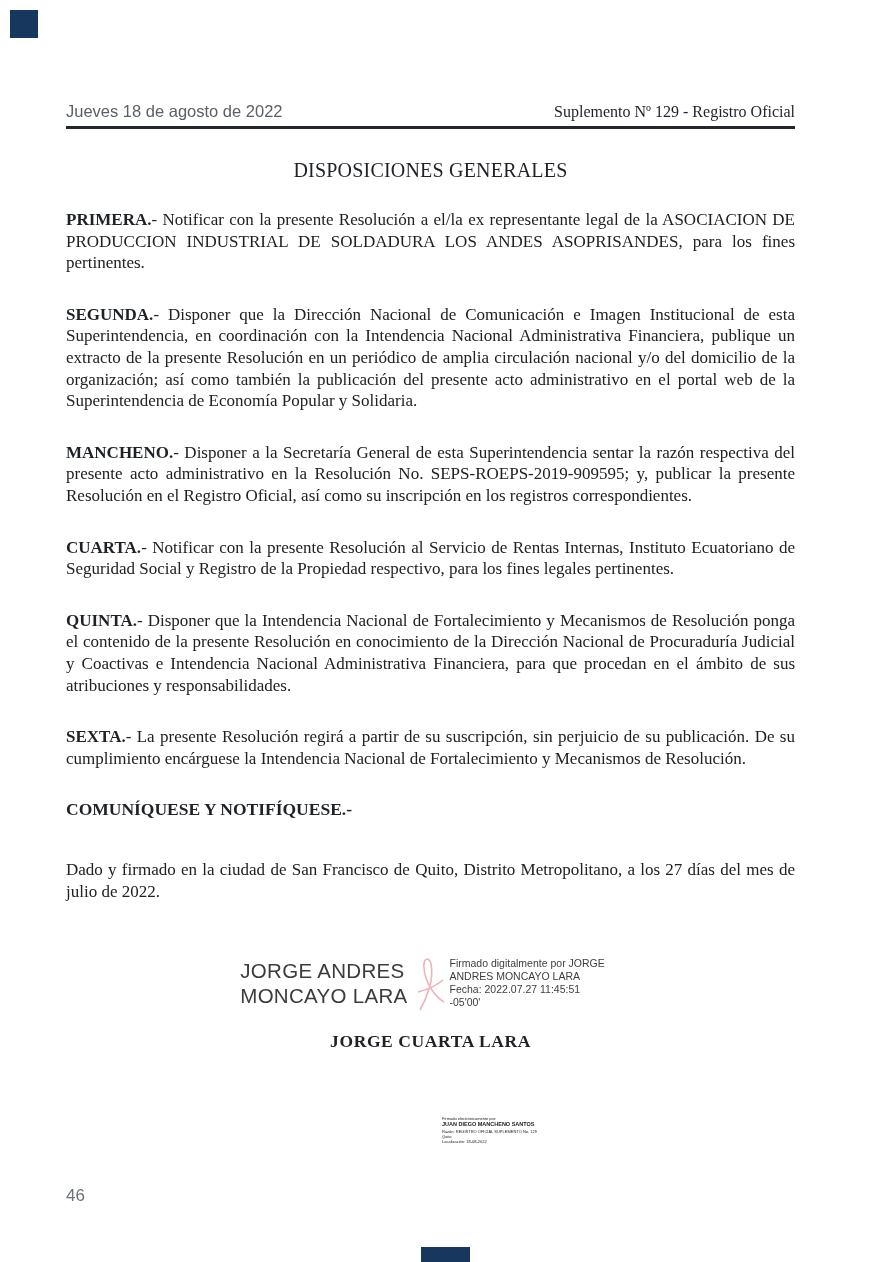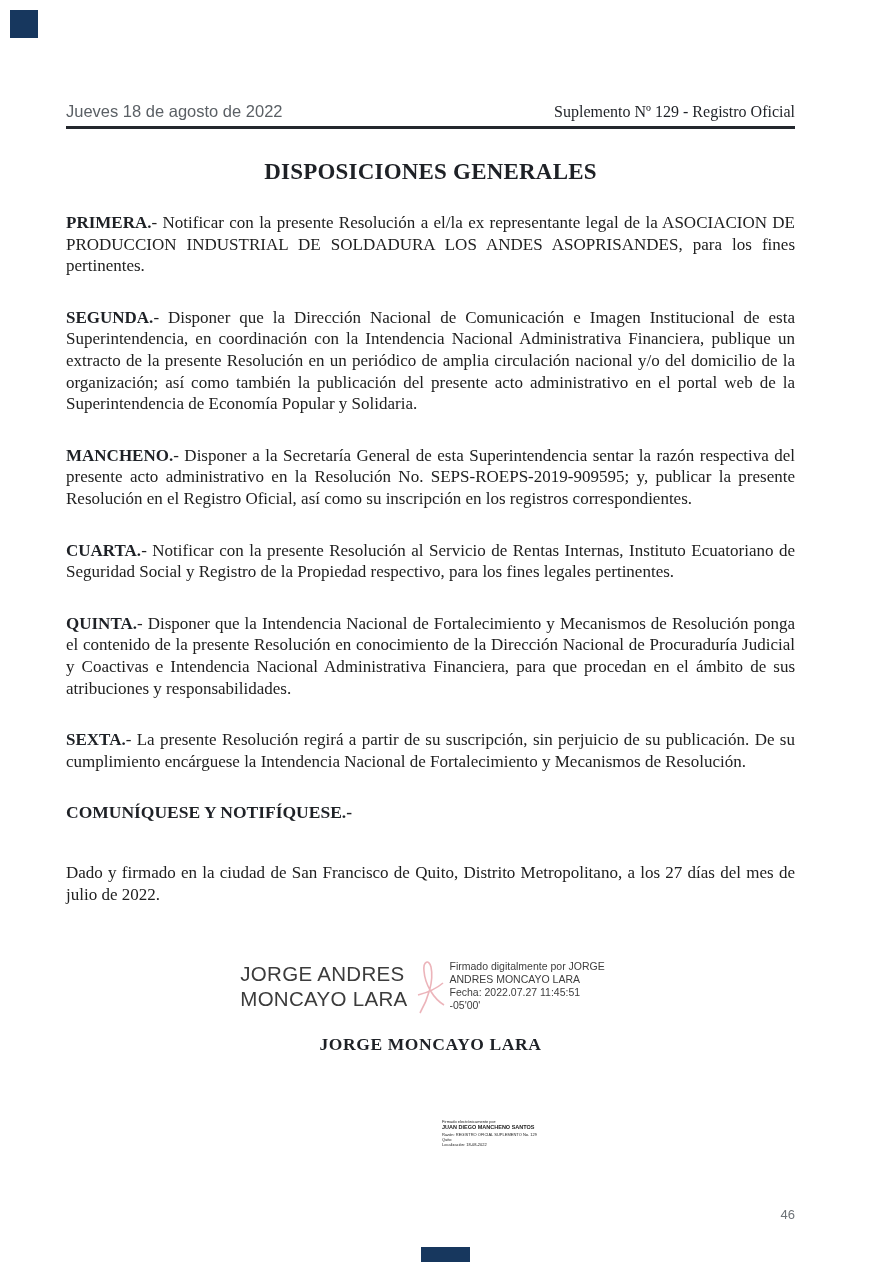--- a/index.html
+++ b/index.html
@@ -14,21 +14,21 @@
     overflow:hidden;
   }
   .corner-square{position:absolute;top:10px;left:10px;width:28px;height:28px;background:#17375e;}
   .bottom-bar{position:absolute;bottom:0;left:421px;width:49px;height:15px;background:#17375e;}
 
   .hdr{display:flex;justify-content:space-between;align-items:baseline;}
   .hdr-date{font-family:"Liberation Sans","DejaVu Sans",sans-serif;font-size:16.5px;color:#5b6065;}
   .hdr-edition{font-family:"Liberation Serif","DejaVu Serif",serif;font-weight:normal;font-size:16px;color:#1e2126;}
   .hdr-rule{height:3px;background:#23272d;margin-top:5px;}
 
-  .doc-title{margin-top:30px;text-align:center;font-weight:bold;font-size:23px;color:#1e2126;letter-spacing:.2px;}
+  .doc-title{margin-top:30px;text-align:center;font-weight:normal;font-size:20px;color:#1e2126;letter-spacing:.2px;}
 
   .para{margin:0 0 30px 0;font-size:17px;line-height:21.6px;text-align:justify;}
   .first-para{margin-top:27px;}
   .para b{color:#1e2126;}
 
   .closing{margin:6px 0 0 0;font-weight:bold;font-size:17.5px;color:#1e2126;}
   .dated{margin-top:39px;font-size:17px;line-height:21.6px;text-align:justify;}
 
   .sig-row{margin-top:50px;display:flex;justify-content:center;align-items:center;position:relative;margin-left:-16px;}
   .sig-name{font-family:"Liberation Sans","DejaVu Sans",sans-serif;font-size:20.5px;line-height:25px;color:#3c3c3c;letter-spacing:.3px;white-space:nowrap;}
@@ -38,21 +38,21 @@
   .signatory{margin-top:16px;text-align:center;font-weight:bold;font-size:17.5px;line-height:22px;color:#1e2126;letter-spacing:.6px;}
 
   .stamp{margin-top:64px;margin-left:376px;width:110px;font-family:"Liberation Sans","DejaVu Sans",sans-serif;color:#1b1b1b;}
   .stamp div{white-space:nowrap;overflow:hidden;}
   .stamp .s1{font-size:4px;line-height:5px;}
   .stamp .s2{font-size:5.5px;line-height:7px;font-weight:bold;}
   .stamp .s3{font-size:4px;line-height:5px;margin-top:1px;}
   .stamp .s4{font-size:4px;line-height:5px;}
   .stamp .s5{font-size:4px;line-height:5px;}
 
-  .page-number{margin-top:60px;text-align:right;font-family:"Liberation Sans","DejaVu Sans",sans-serif;font-size:13px;color:#6d7277;}
+  .page-number{margin-top:42px;text-align:left;font-family:"Liberation Sans","DejaVu Sans",sans-serif;font-size:17px;color:#6d7277;}
 </style>
 </head>
 <body>
 
 <div class="page">
 
   <div class="corner-square"></div>
 
   <div class="hdr">
     <span class="hdr-date">Jueves 18 de agosto de 2022</span>
@@ -88,21 +88,21 @@
     </svg>
     <div class="sig-details">
       <div>Firmado digitalmente por JORGE</div>
       <div>ANDRES MONCAYO LARA</div>
       <div>Fecha: 2022.07.27 11:45:51</div>
       <div>-05'00'</div>
     </div>
   </div>
 
   <div class="signatory">
-    <div>JORGE MONCAYO LARA</div>
+    <div>JORGE CUARTA LARA</div>
   </div>
 
   <div class="stamp">
     <div class="s1">Firmado electrónicamente por:</div>
     <div class="s2">JUAN DIEGO MANCHENO SANTOS</div>
     <div class="s3">Razón: REGISTRO OFICIAL SUPLEMENTO No. 129</div>
     <div class="s4">Quito</div>
     <div class="s5">Localización: 18-08-2022</div>
   </div>
 

